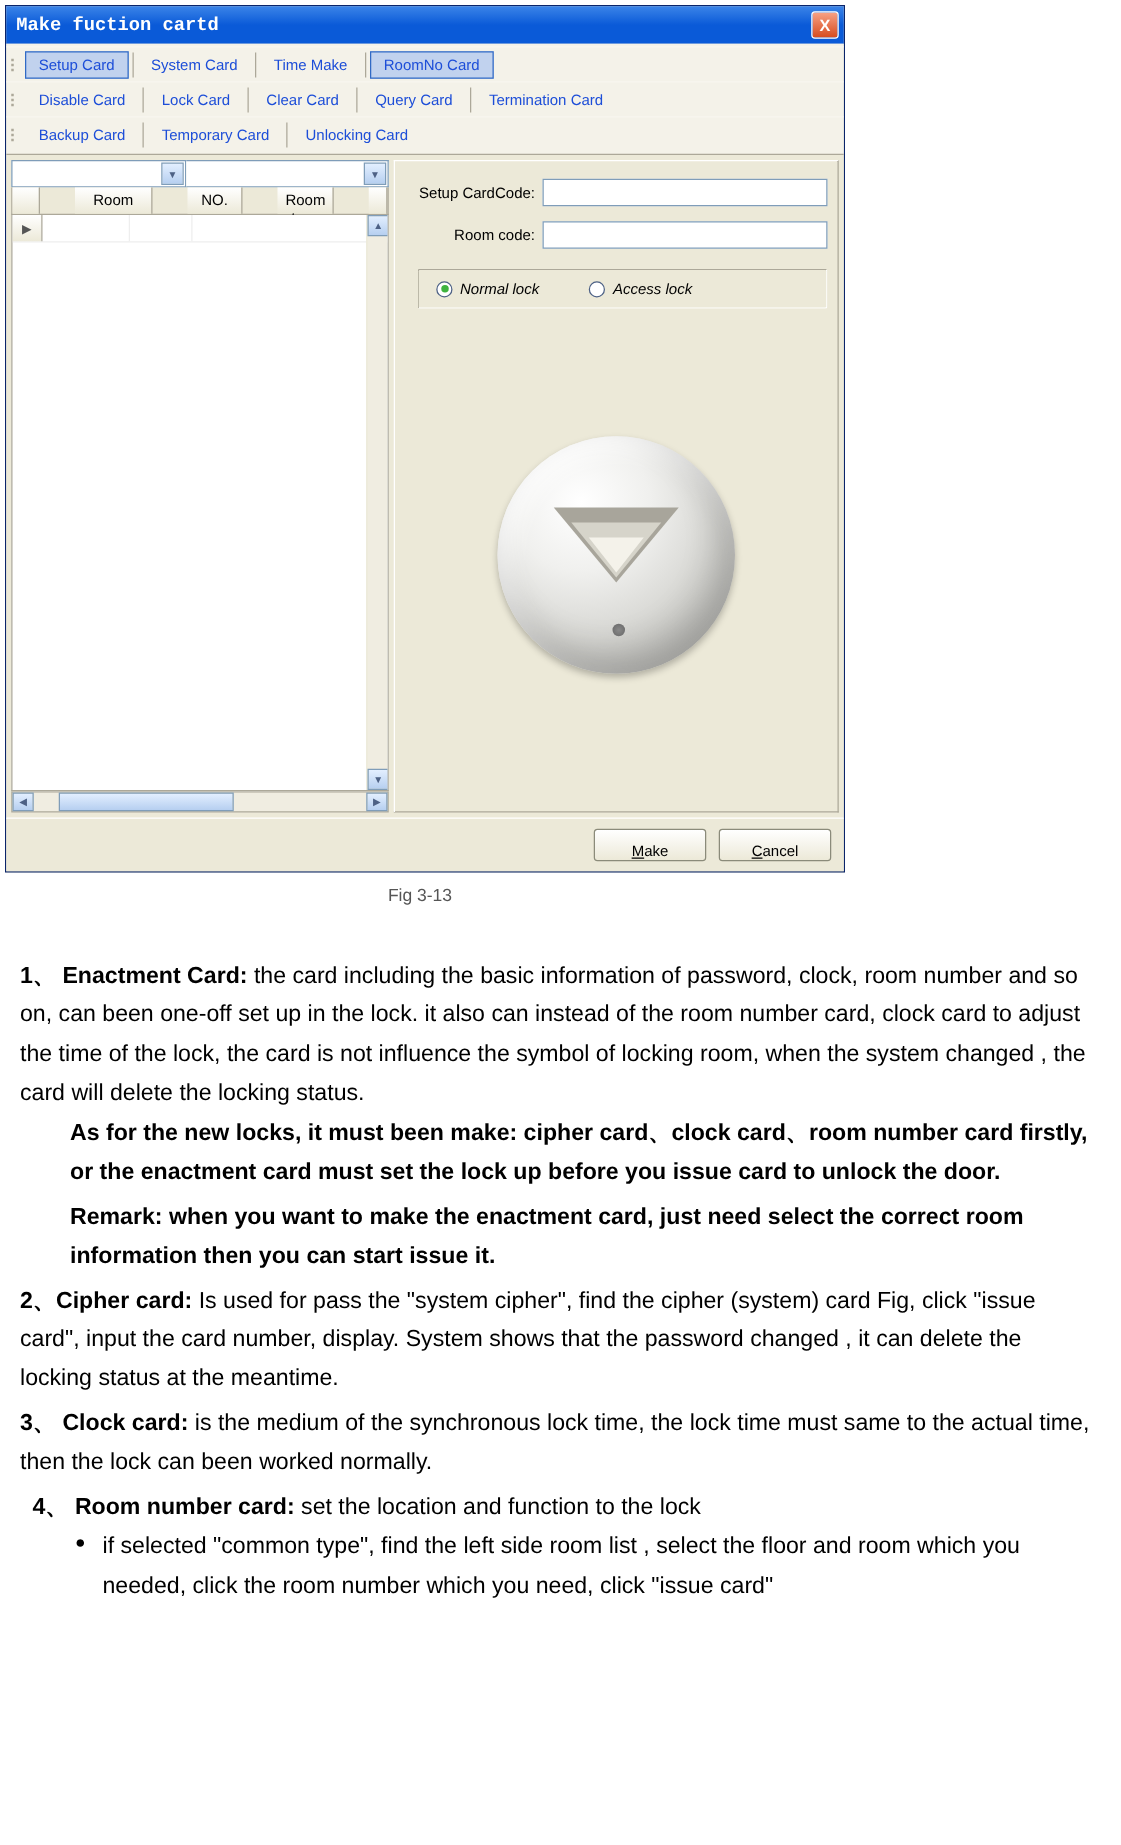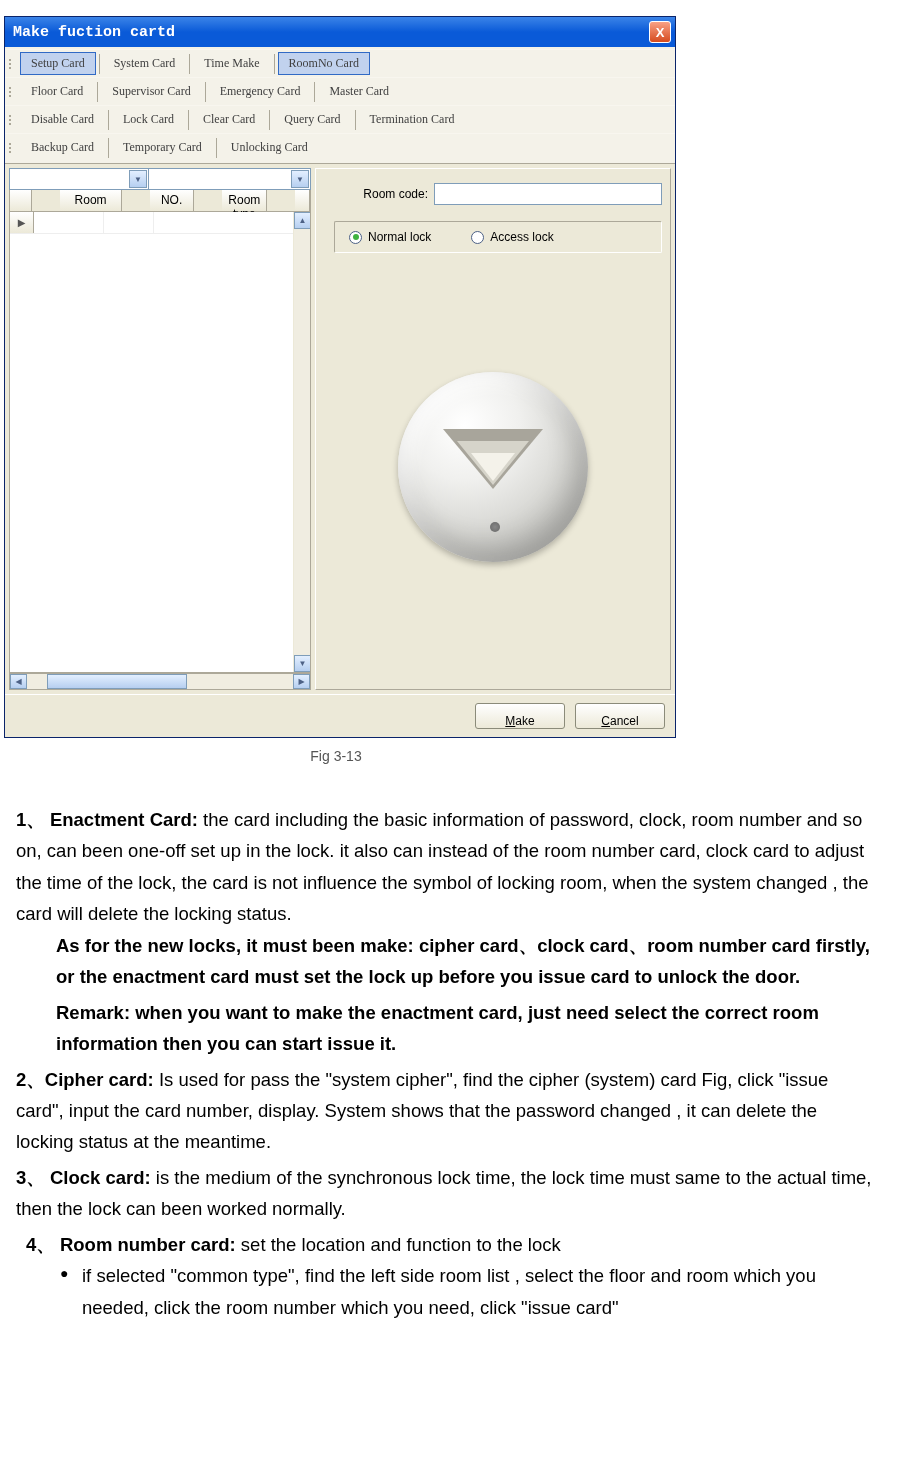--- a/index.html
+++ b/index.html
@@ -6,21 +6,21 @@
   body {
     margin: 0;
     padding: 0;
     font-family: Tahoma, Arial, sans-serif;
     font-size: 12px;
     background: #fff;
     width: 897px;
   }
   .window {
     width: 672px;
-    margin: 16px 0 0 4px;
+    margin: 4px 0 0 4px;
     border: 1px solid #0a246a;
     background: #ece9d8;
   }
   .titlebar {
     height: 30px;
     background: linear-gradient(to bottom, #3b84e8 0%, #0a5ad8 50%, #0a5ad8 100%);
     display: flex;
     align-items: center;
     justify-content: space-between;
     padding: 0 4px 0 8px;
@@ -70,24 +70,23 @@
   .grip span {
     width: 2px;
     height: 2px;
     background: #aca899;
   }
   .tool-btn {
     padding: 3px 10px;
     border: 1px solid transparent;
     cursor: pointer;
     font-size: 12px;
-    color: #404040;
+    color: #1d4ed8;
     white-space: nowrap;
     margin: 0 1px;
-    font-family: Liberation Serif, serif;
   }
   .tool-btn.selected {
     border: 1px solid #316ac5;
     background: #c1d2ee;
   }
   .tool-sep {
     width: 1px;
     height: 20px;
     background: #aca899;
     margin: 0 2px;
@@ -245,20 +244,21 @@
     border-top-color: #aca899;
     border-left-color: #aca899;
     padding: 8px 14px;
     border-radius: 2px;
   }
   .radio-opt {
     display: flex;
     align-items: center;
     gap: 6px;
     font-size: 12px;
+    font-style: italic;
   }
   .radio-circle {
     width: 13px;
     height: 13px;
     border: 1px solid #4d6185;
     border-radius: 50%;
     background: #fff;
     display: flex;
     align-items: center;
     justify-content: center;
@@ -397,34 +397,20 @@
       <div class="tool-btn">Time Make</div>
       <div class="tool-sep"></div>
       <div class="tool-btn selected">RoomNo Card</div>
     </div>
     <div class="toolbar-row">
       <div class="grip">
           <span></span>
           <span></span>
           <span></span>
         </div>
-      <div class="tool-btn">Floor Card</div>
-      <div class="tool-sep"></div>
-      <div class="tool-btn">Supervisor Card</div>
-      <div class="tool-sep"></div>
-      <div class="tool-btn">Emergency Card</div>
-      <div class="tool-sep"></div>
-      <div class="tool-btn">Master Card</div>
-    </div>
-    <div class="toolbar-row">
-      <div class="grip">
-          <span></span>
-          <span></span>
-          <span></span>
-        </div>
       <div class="tool-btn">Disable Card</div>
       <div class="tool-sep"></div>
       <div class="tool-btn">Lock Card</div>
       <div class="tool-sep"></div>
       <div class="tool-btn">Clear Card</div>
       <div class="tool-sep"></div>
       <div class="tool-btn">Query Card</div>
       <div class="tool-sep"></div>
       <div class="tool-btn">Termination Card</div>
     </div>
@@ -474,20 +460,24 @@
       </div>
       <div class="hscroll">
         <div class="scroll-btn">◀</div>
         <div class="hscroll-thumb"></div>
         <div style="flex:1"></div>
         <div class="scroll-btn">▶</div>
       </div>
     </div>
 
     <div class="right-panel">
+      <div class="form-row">
+        <div class="form-label">Setup CardCode:</div>
+        <div class="form-input"></div>
+      </div>
       <div class="form-row">
         <div class="form-label">Room code:</div>
         <div class="form-input"></div>
       </div>
       <div class="radio-row">
         <div class="radio-opt">
           <span class="radio-circle">
               <span class="radio-dot"></span>
             </span>
           <span>Normal lock</span>

